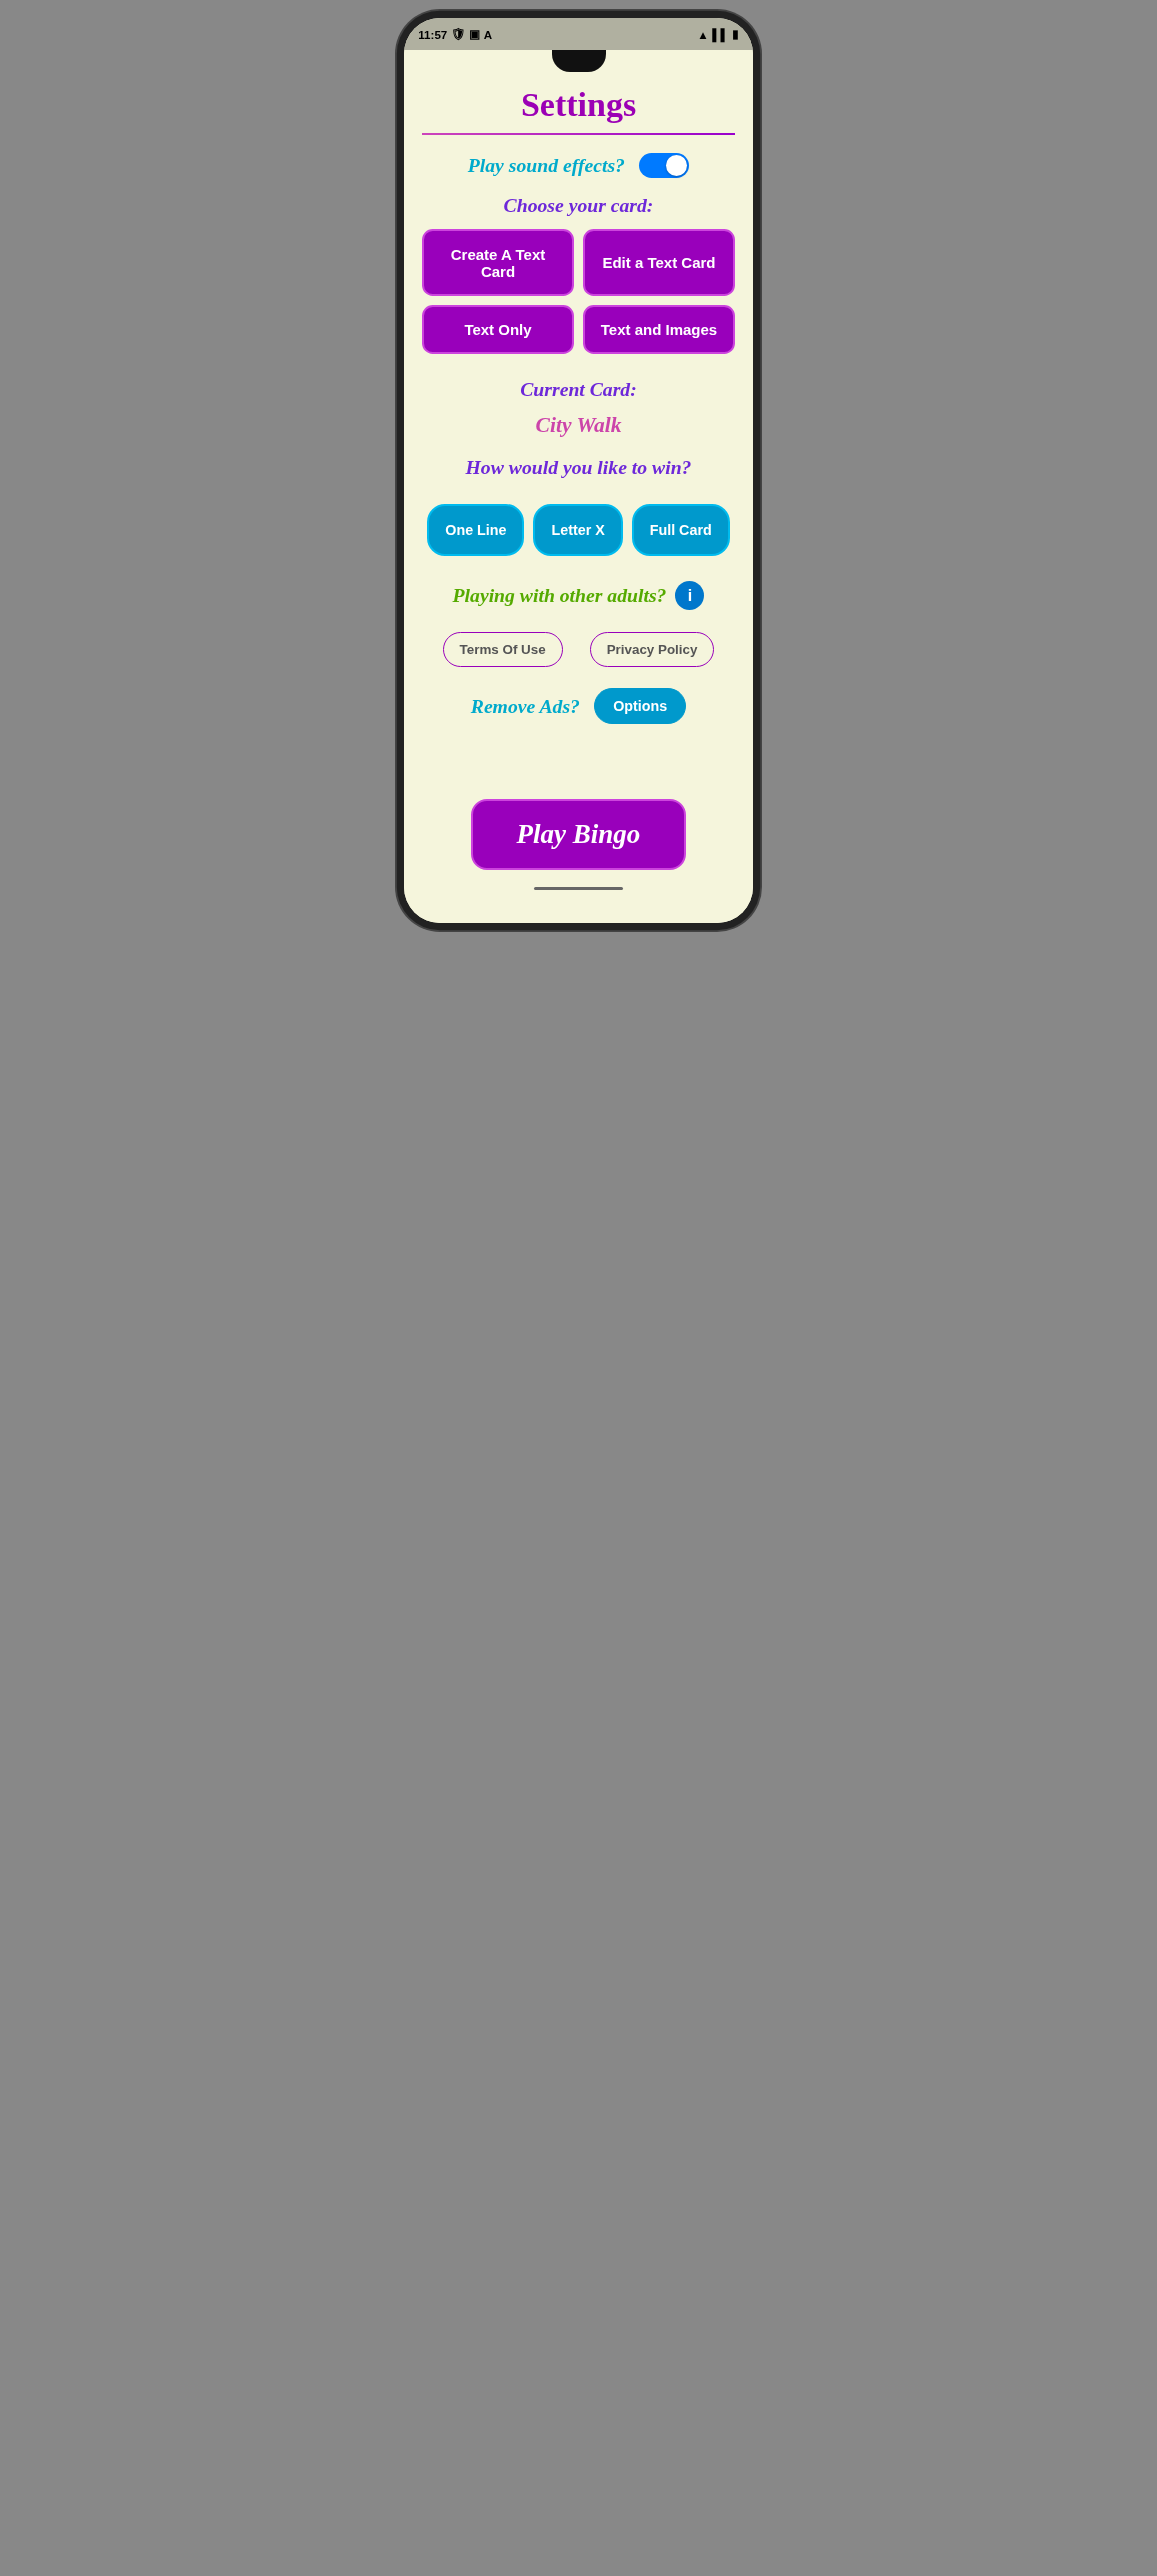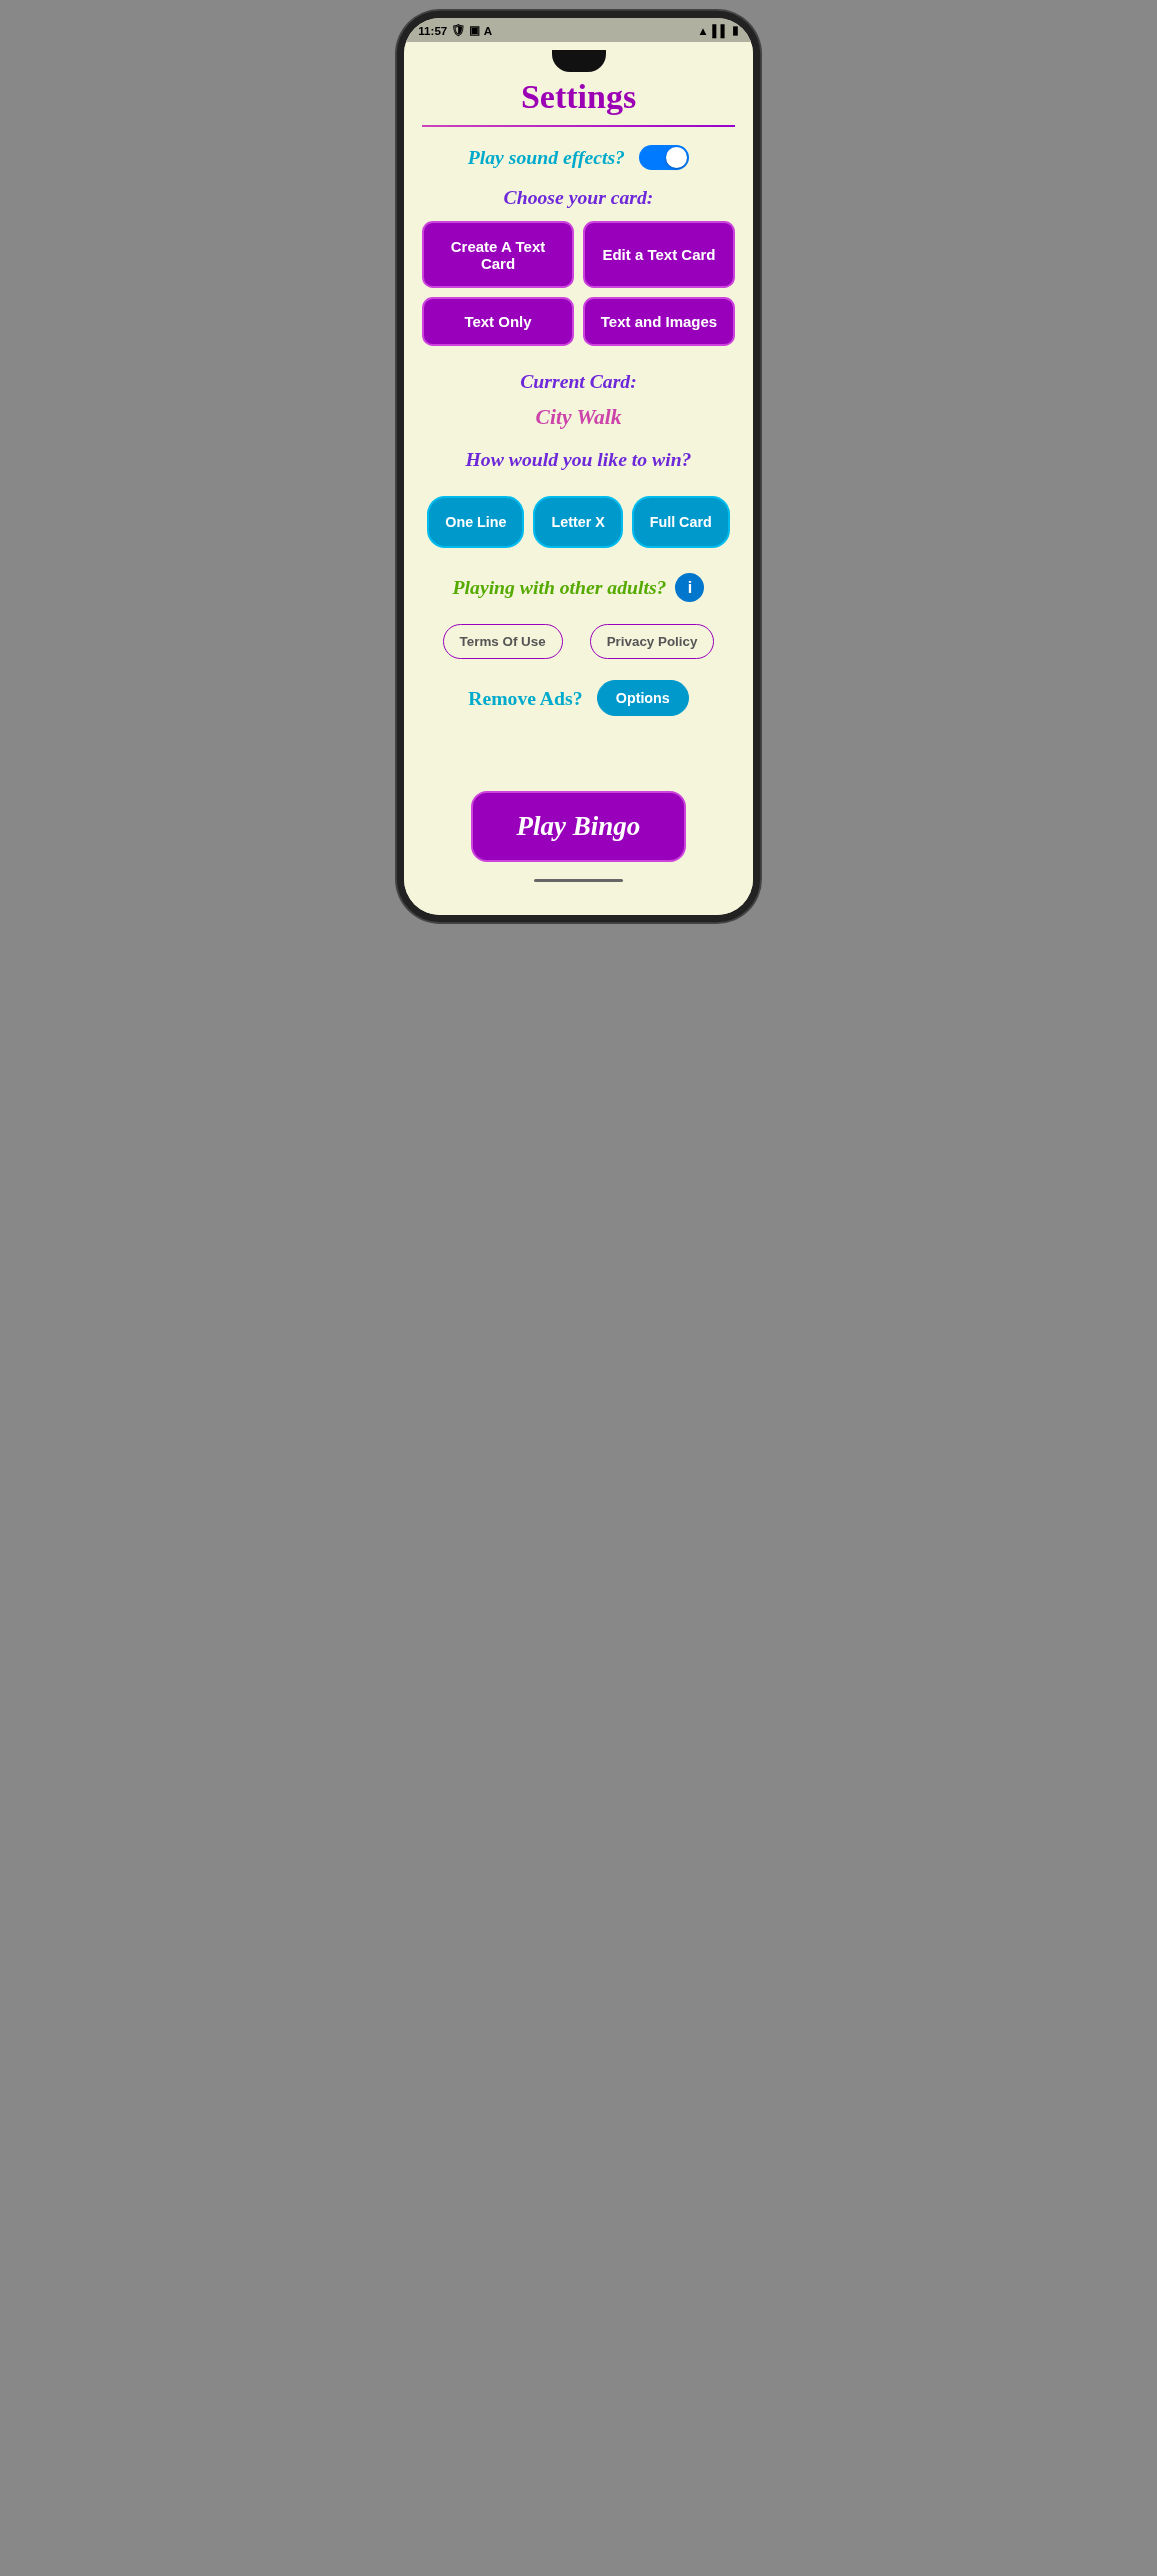--- a/index.html
+++ b/index.html
@@ -28,21 +28,21 @@
     
     .status-bar {
       background: #b0b0a0;
       display: flex;
       justify-content: space-between;
       align-items: center;
       padding: 5.4px 14.3px;
       font-size: 11.6px;
       font-weight: bold;
       color: #000;
-      height: 24px;
+      height: 32px;
     }
 
     .status-left { display: flex; align-items: center; gap: 3.6px; }
     .status-right { display: flex; align-items: center; gap: 3.6px; }
 
     
     .camera-notch {
       width: 54px;
       height: 21.5px;
       background: #111;
@@ -239,20 +239,21 @@
       align-items: center;
       justify-content: center;
       gap: 14.3px;
       margin: 12.5px 0;
     }
 
     .remove-ads-label {
       font-size: 19.7px;
       color: #00aacc;
       font-family: 'Georgia', serif;
+      font-style: italic;
       font-weight: bold;
     }
 
     .options-btn {
       background: #0099cc;
       color: white;
       font-size: 14.3px;
       font-weight: bold;
       padding: 9px 18px;
       border-radius: 18px;

